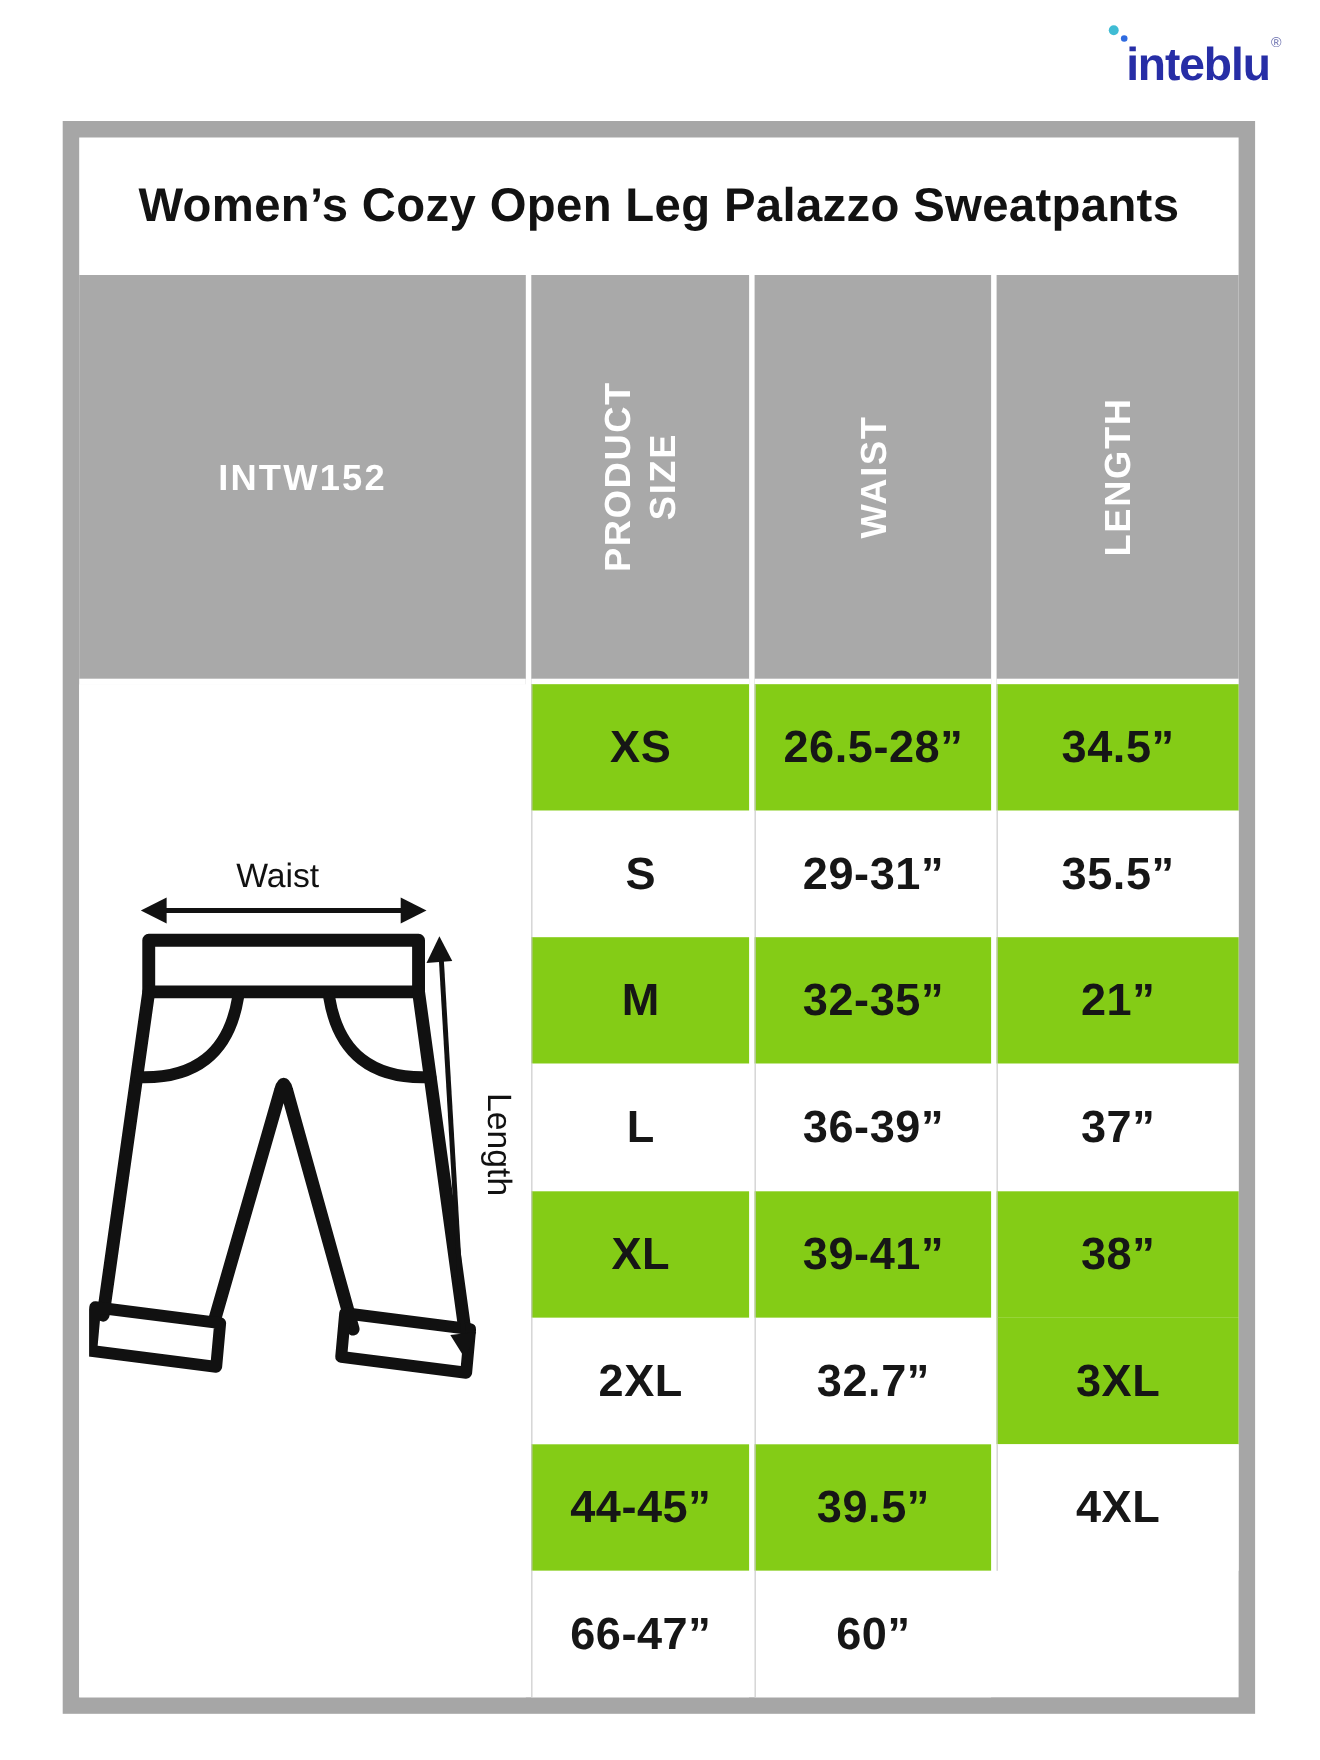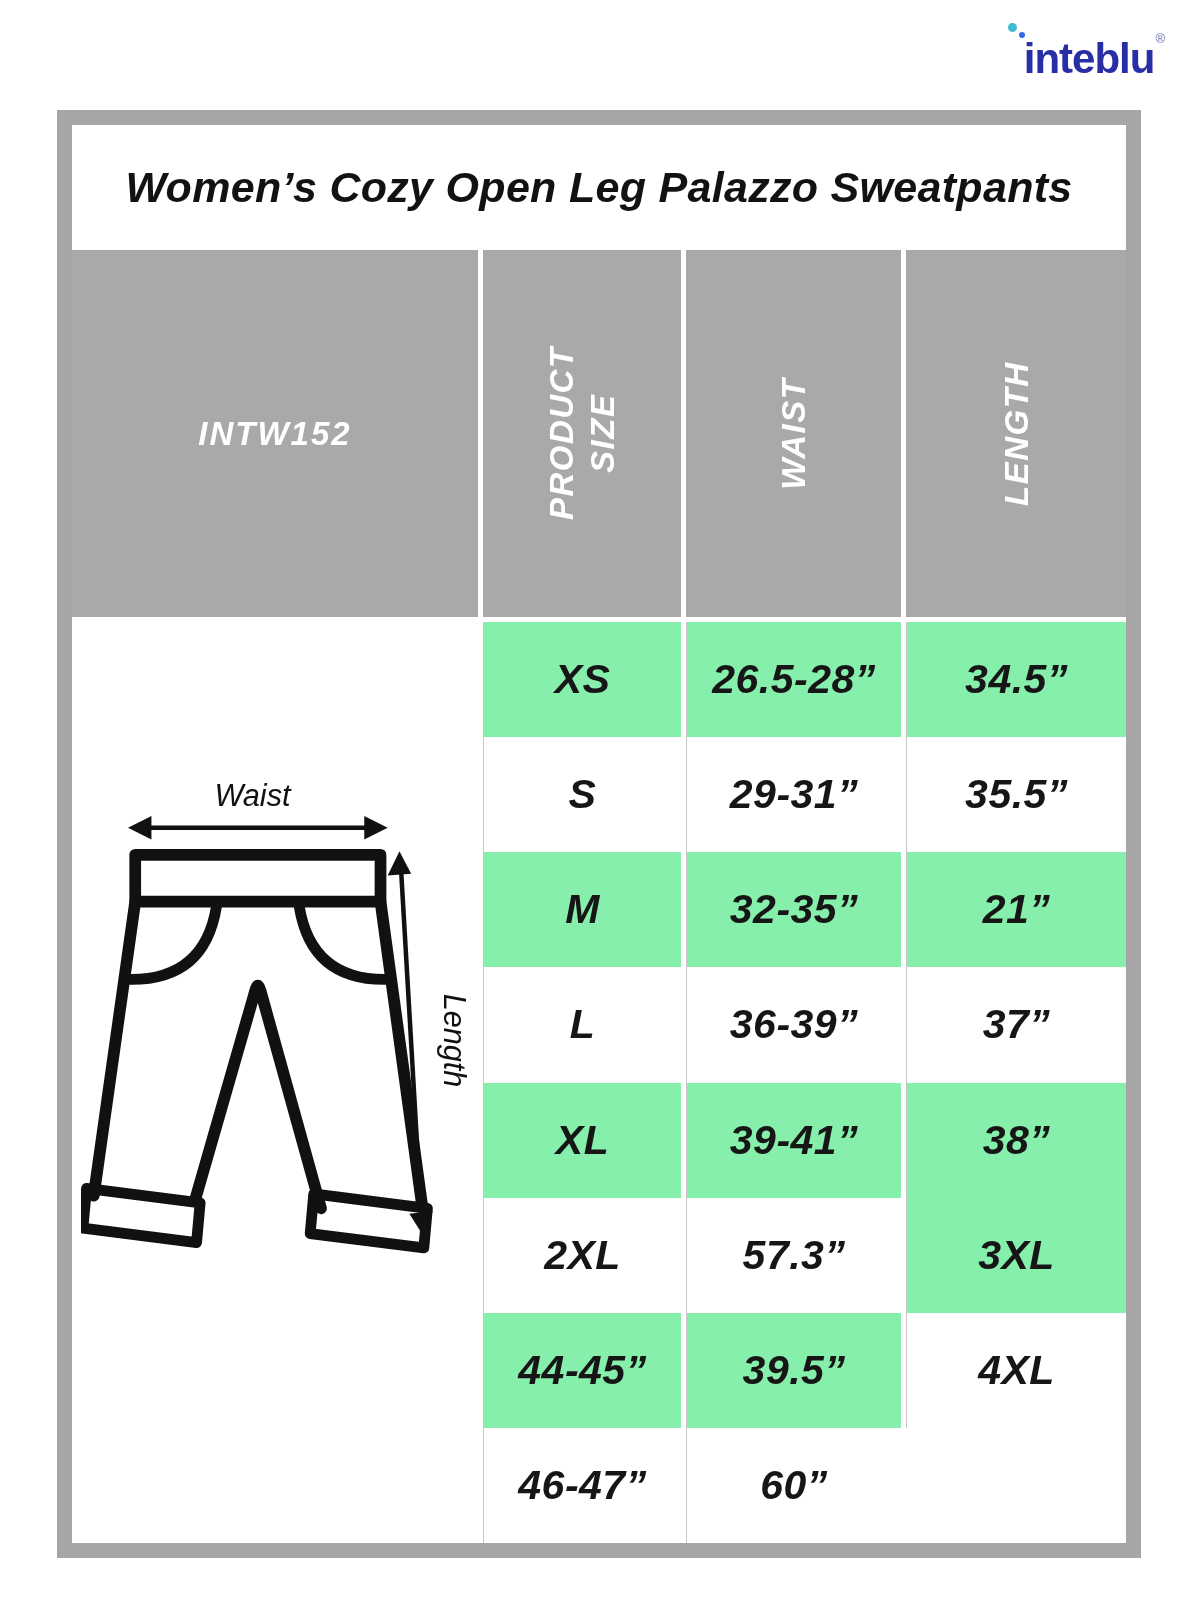--- a/index.html
+++ b/index.html
@@ -42,21 +42,20 @@
 
   
   .frame {
     position: absolute;
     left: 57px; top: 110px;
     width: 1084px; height: 1448px;
     background: #a6a6a6;
     padding: 15px;
     display: flex;
     flex-direction: column;
-    font-style: italic;
   }
   .title-bar {
     background: #ffffff;
     height: 125px;
     flex: 0 0 auto;
     display: flex;
     align-items: center;
     justify-content: center;
     font-size: 43px;
     font-weight: 700;
@@ -116,21 +115,21 @@
   .dcell {
     display: flex;
     align-items: center;
     justify-content: center;
     font-size: 41px;
     font-weight: 700;
     letter-spacing: 0.5px;
     color: #161616;
     border-left: 1px solid #c6c6c6;
   }
-  .dcell.gray  { background: #86efac; }
+  .dcell.gray  { background: #84cc16; }
   .dcell.white { background: #ffffff; }
 
   svg text {
     font-family: "Liberation Sans", "DejaVu Sans", sans-serif;
     font-size: 34px;
     fill: #111111;
   }
 </style>
 </head>
 <body>
@@ -207,24 +206,24 @@
 
     <div class="dcell white">L</div>
     <div class="dcell white">36-39”</div>
     <div class="dcell white">37”</div>
 
     <div class="dcell gray">XL</div>
     <div class="dcell gray">39-41”</div>
     <div class="dcell gray">38”</div>
 
     <div class="dcell white">2XL</div>
-    <div class="dcell white">57.3”</div>
+    <div class="dcell white">32.7”</div>
 
     <div class="dcell gray">3XL</div>
     <div class="dcell gray">44-45”</div>
     <div class="dcell gray">39.5”</div>
 
     <div class="dcell white">4XL</div>
-    <div class="dcell white">46-47”</div>
+    <div class="dcell white">66-47”</div>
     <div class="dcell white">60”</div>
 
   </div>
 </div>
 
 </body></html>

